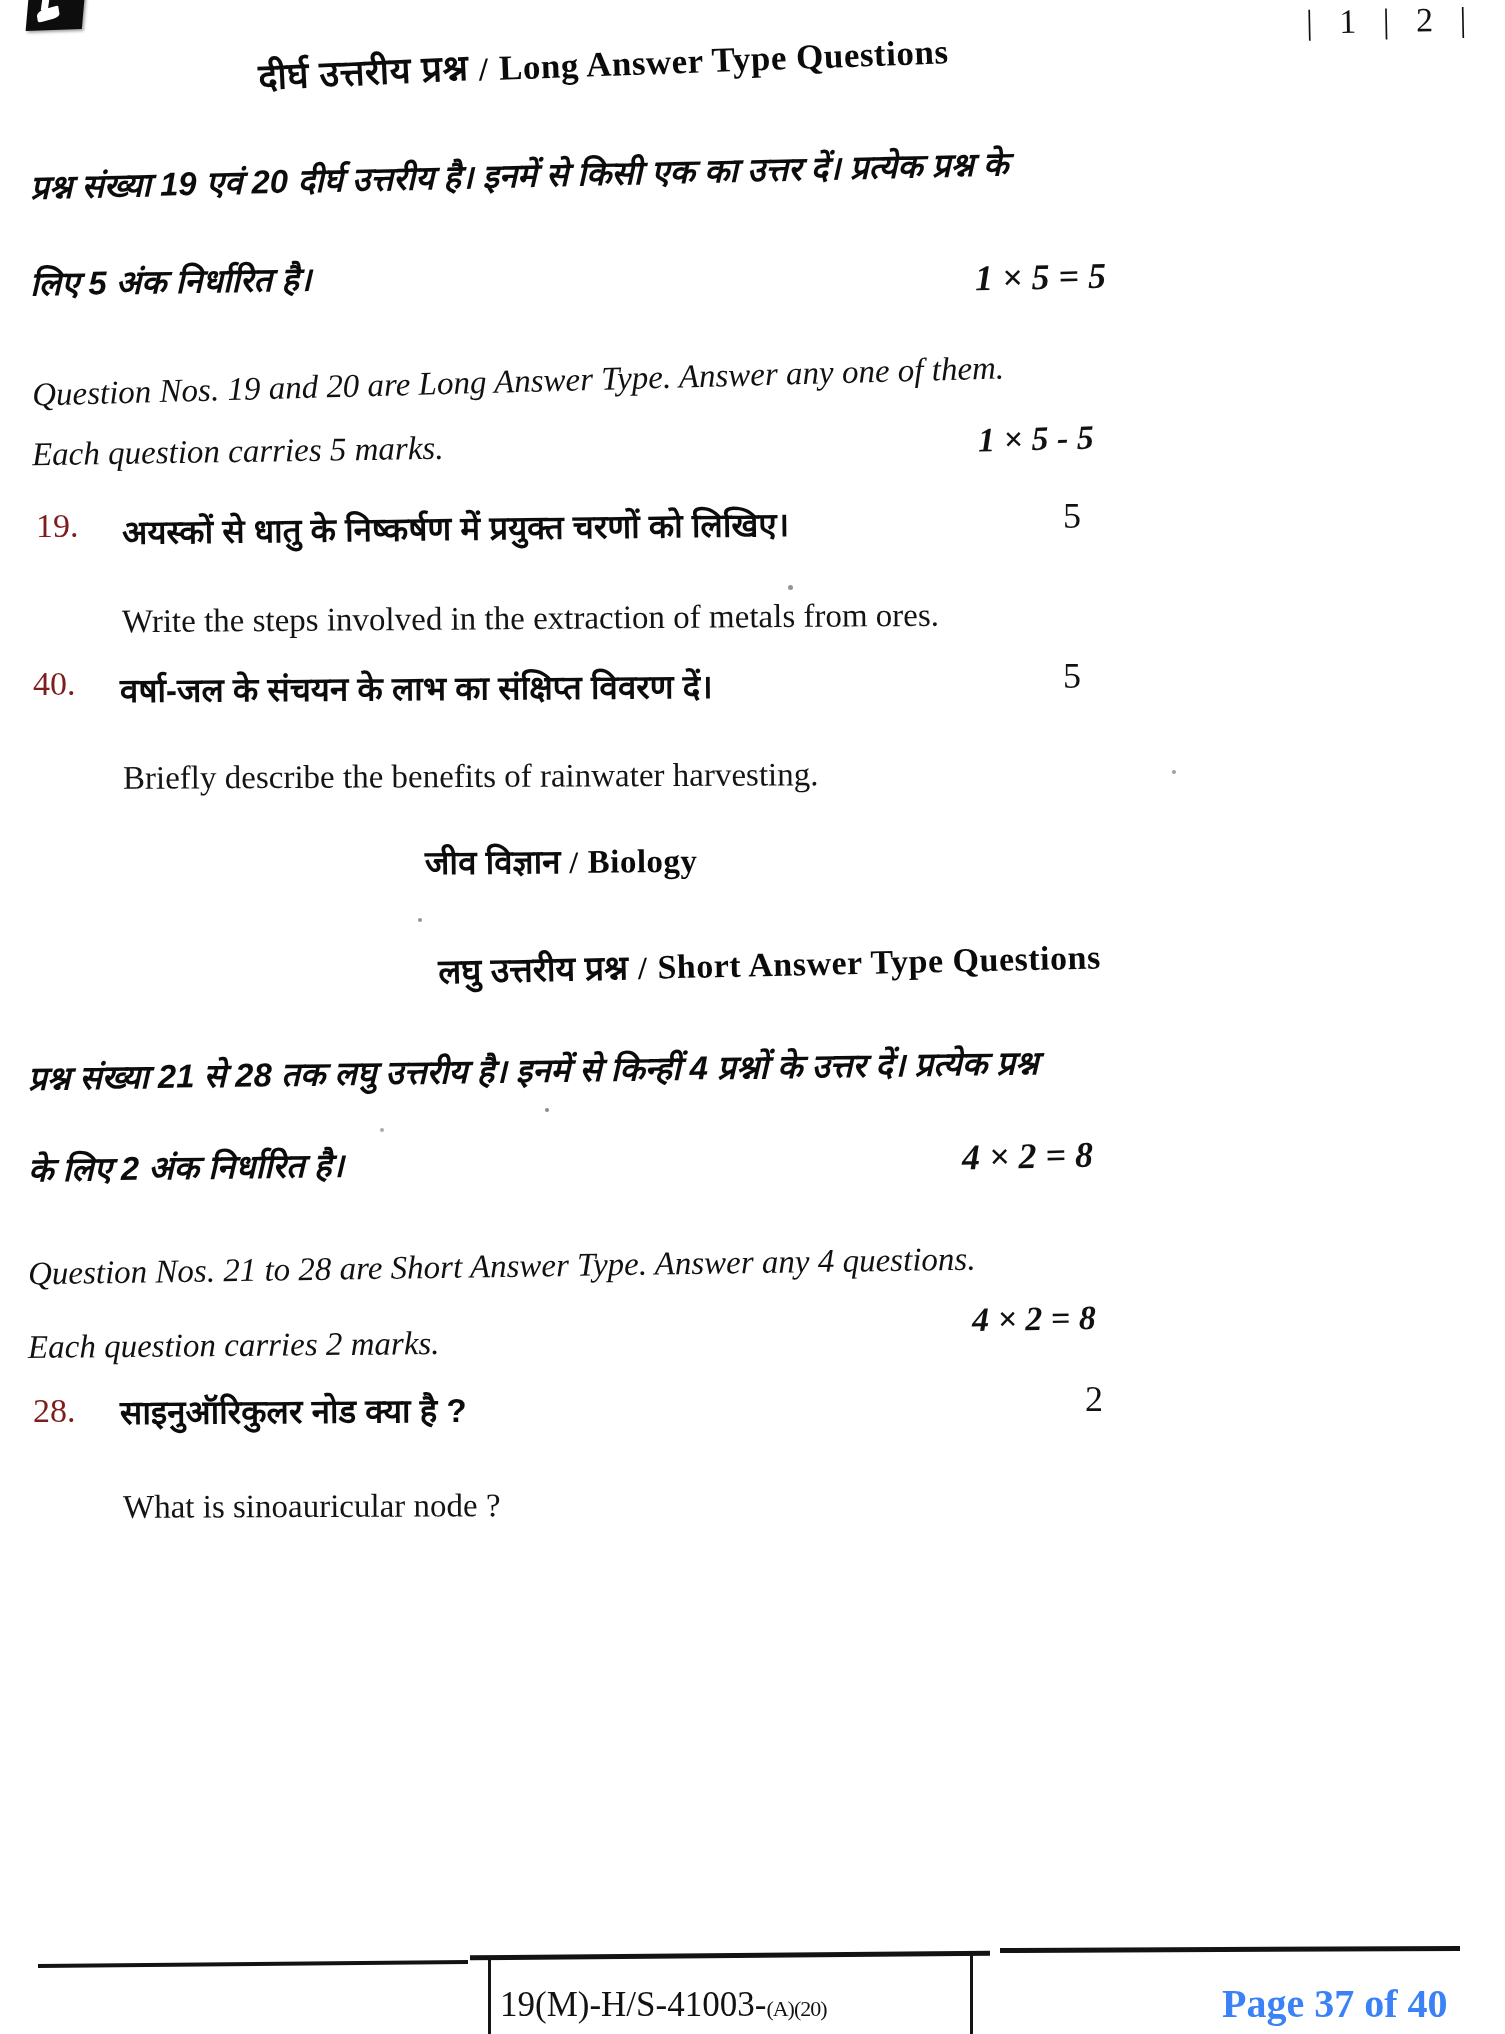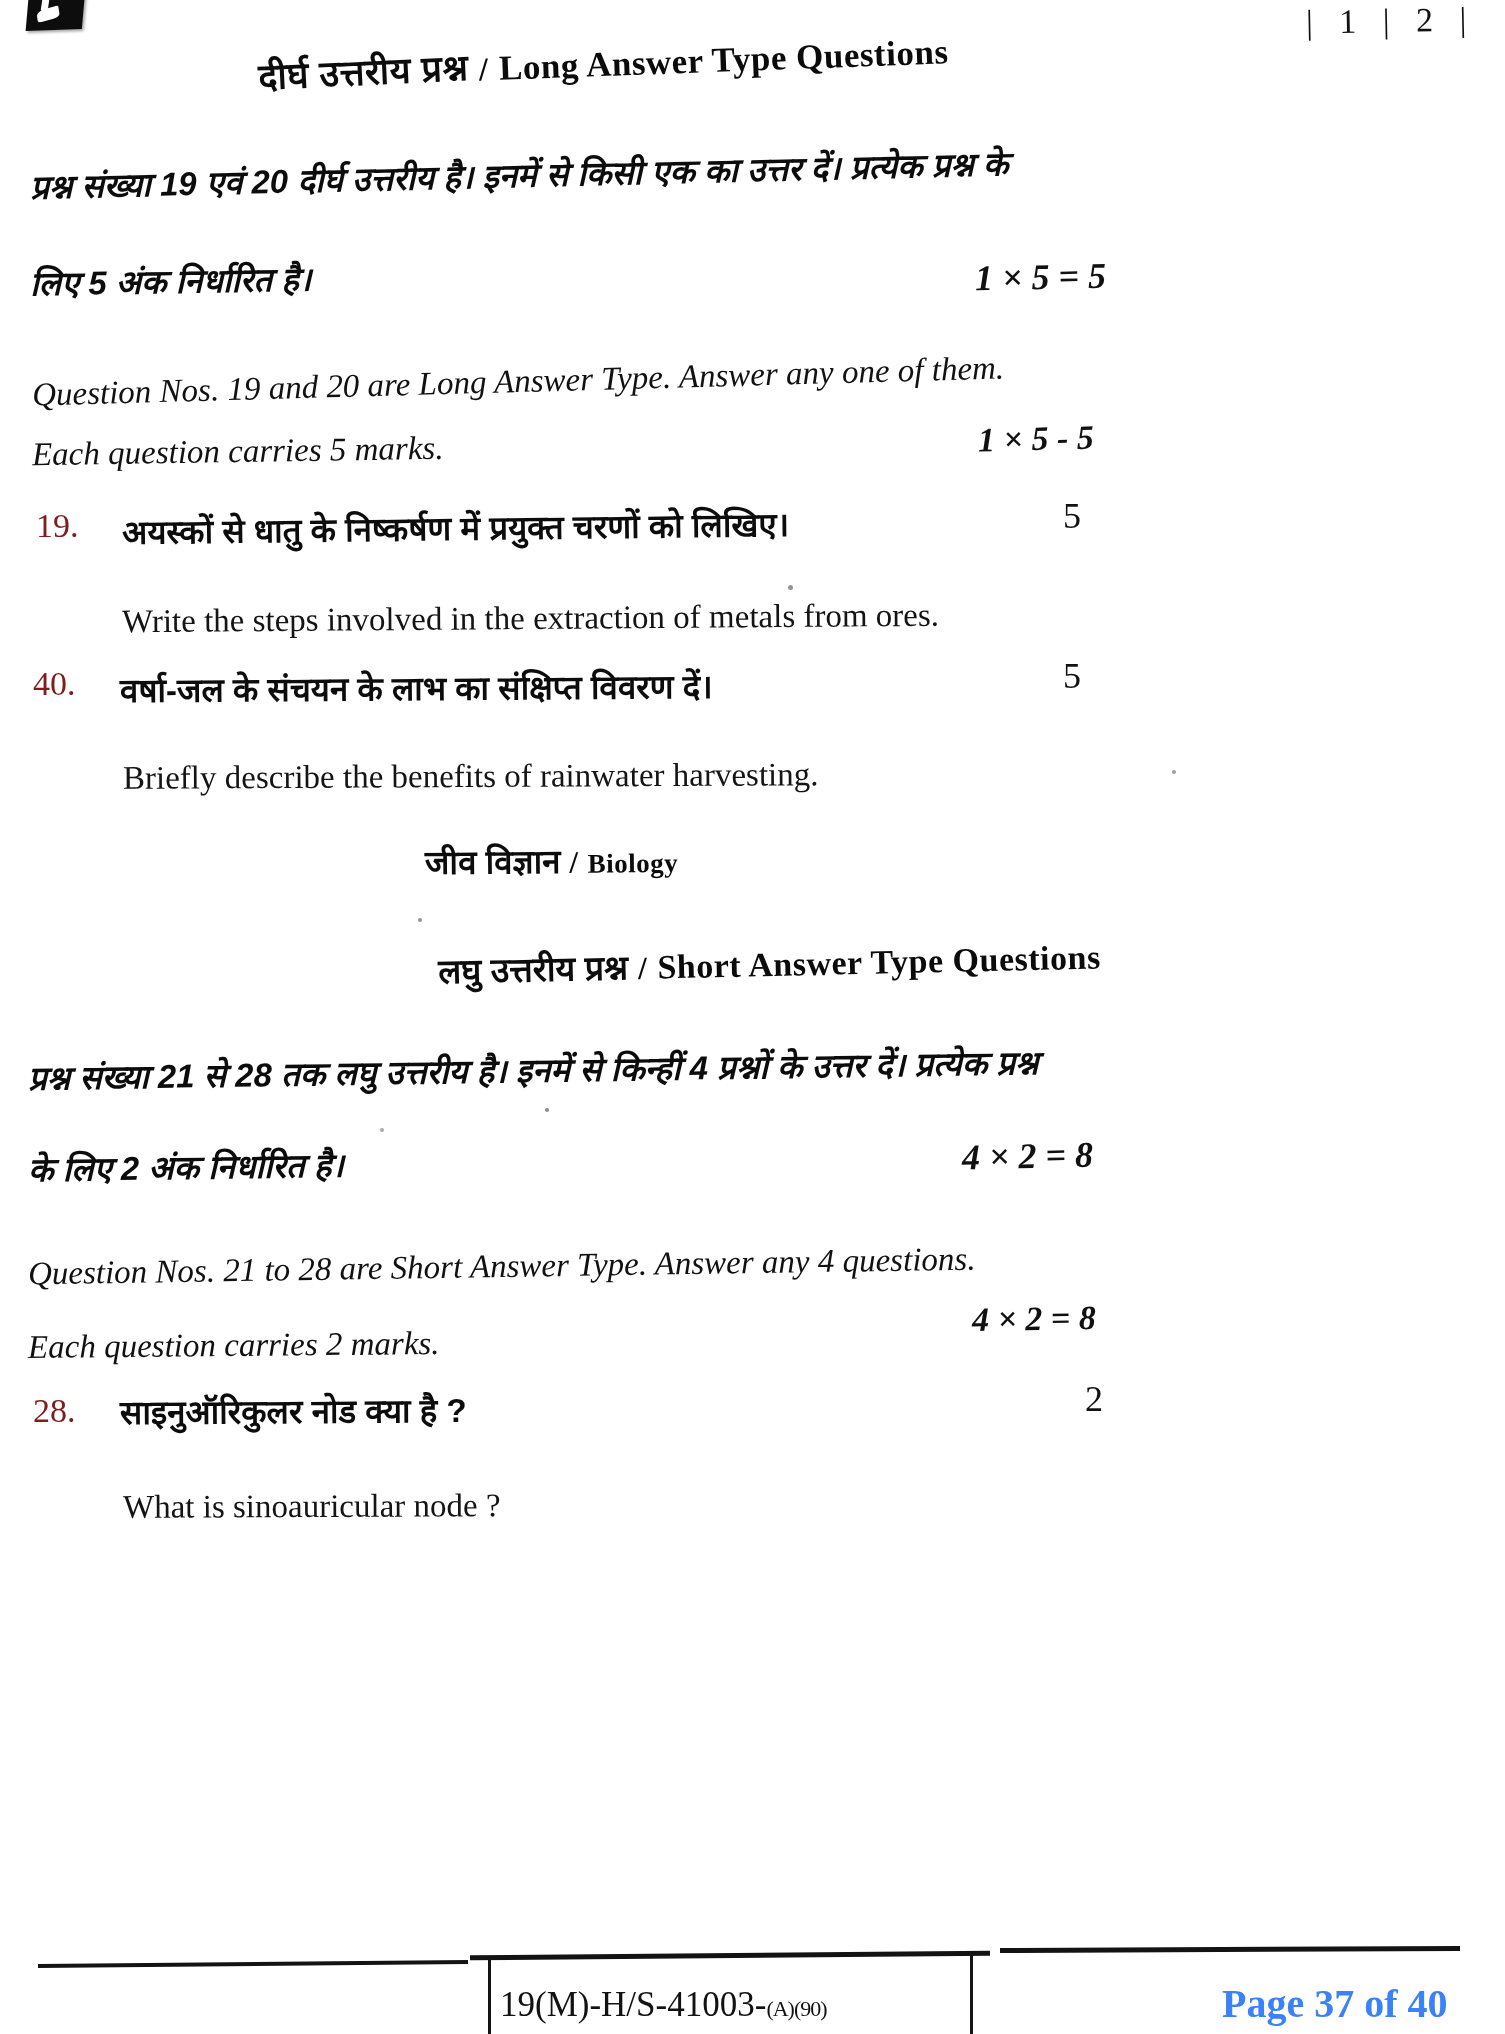--- a/index.html
+++ b/index.html
@@ -229,21 +229,21 @@
 
   <div class="line hindi" style="left:120px; top:665px; font-size:33px; transform:rotate(-0.4deg);">वर्षा-जल के संचयन के लाभ का संक्षिप्त विवरण दें।</div>
 
   <div class="line marks-plain" style="left:1063px; top:655px; font-size:36px;">5</div>
 
   <div class="line eng-roman" style="left:123px; top:758px; font-size:33px; transform:rotate(-0.3deg);">Briefly describe the benefits of rainwater harvesting.</div>
 
   <div class="line" style="left:425px; top:838px; font-size:0px; transform:rotate(-0.5deg);">
     <span class="hindi" style="font-size:33px;">जीव विज्ञान</span>
     <span class="heading-bold" style="font-size:31px; margin:0 9px;">/</span>
-    <span class="heading-bold" style="font-size:27px;">Biology</span>
+    <span class="heading-bold" style="font-size:33px;">Biology</span>
   </div>
 
   <div class="line" style="left:438px; top:940px; font-size:0px; transform:rotate(-1.3deg);">
     <span class="hindi" style="font-size:34px;">लघु उत्तरीय प्रश्न</span>
     <span class="heading-bold" style="font-size:32px; margin:0 10px;">/</span>
     <span class="heading-bold" style="font-size:34px;">Short Answer Type Questions</span>
   </div>
 
   <div class="line hindi-italic" style="left:28px; top:1047px; font-size:33px; transform:rotate(-0.9deg);">प्रश्न संख्या 21 से 28 तक लघु उत्तरीय है। इनमें से किन्हीं 4 प्रश्नों के उत्तर दें। प्रत्येक प्रश्न</div>
 
@@ -265,21 +265,21 @@
 
   <div class="line eng-roman" style="left:123px; top:1488px; font-size:33px; transform:rotate(-0.25deg);">What is sinoauricular node ?</div>
 
   <div class="footer-rule-left"></div>
   <div class="footer-rule-mid"></div>
   <div class="footer-rule-right"></div>
   <div class="footer-box-left"></div>
   <div class="footer-box-right"></div>
 
   <div class="footer-code">
-    <span>19(M)-H/S-41003-</span><span class="sfx">(A)(90)</span>
+    <span>19(M)-H/S-41003-</span><span class="sfx">(A)(20)</span>
   </div>
 
   <div class="footer-page">Page 37 of 40</div>
 
   <div class="speck" style="left:545px; top:1108px; width:4px; height:4px; opacity:.55;"></div>
   <div class="speck" style="left:418px; top:918px; width:4px; height:4px; opacity:.5;"></div>
   <div class="speck" style="left:788px; top:585px; width:5px; height:5px; opacity:.5;"></div>
   <div class="speck" style="left:1172px; top:770px; width:4px; height:4px; opacity:.45;"></div>
   <div class="speck" style="left:380px; top:1128px; width:4px; height:4px; opacity:.4;"></div>
 

